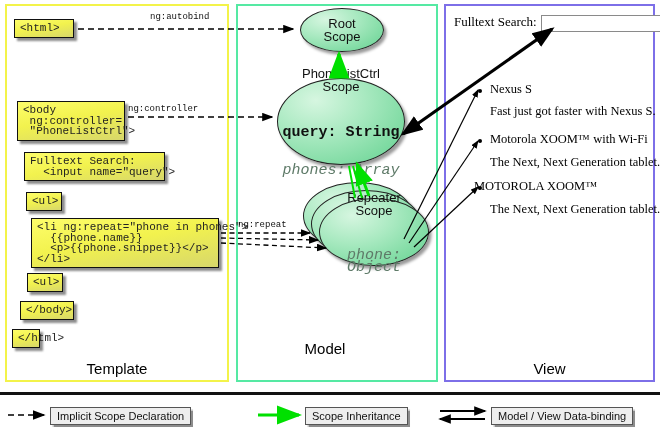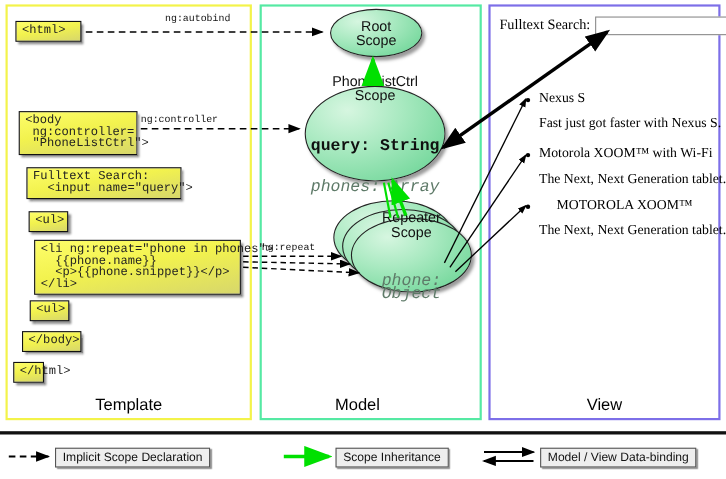--- a/index.html
+++ b/index.html
@@ -8,21 +8,21 @@
 
   
   .column{position:absolute;background:#ffffff;box-sizing:border-box;}
   #col-template{left:5px;top:4px;width:224px;height:378px;border:2px solid #f3f34a;}
   #col-model{left:236px;top:4px;width:202px;height:378px;border:2px solid #55e9a3;}
   #col-view{left:444px;top:4px;width:211px;height:378px;border:2px solid #7d6fe8;}
 
   .col-label{position:absolute;text-align:center;font-size:15px;color:#000000;
              font-family:"Liberation Sans",sans-serif;}
   #lbl-template{left:5px;top:360px;width:224px;}
-  #lbl-model{left:236px;top:360px;width:178px;}
+  #lbl-model{left:236px;top:340px;width:178px;}
   #lbl-view{left:444px;top:360px;width:211px;}
 
   
   .codebox{position:absolute;box-sizing:border-box;
     background:linear-gradient(170deg,#fdfd6a 0%,#f2f24e 45%,#d7d76b 100%);
     border:1px solid #111;
     font-family:"Liberation Mono",monospace;
     font-size:11px;line-height:10.5px;color:#222;
     padding:3px 5px;white-space:pre;
     box-shadow:2.5px 2.5px 2px rgba(0,0,0,.45);}
@@ -119,21 +119,21 @@
 
     <div class="v-bullet" style="left:28px;top:79px;"></div>
     <div class="v-item" style="left:40px;top:72px;">Nexus S</div>
     <div class="v-item" style="left:40px;top:94px;">Fast just got faster with Nexus S.</div>
 
     <div class="v-bullet" style="left:28px;top:129px;"></div>
     <div class="v-item" style="left:40px;top:122px;">Motorola XOOM™  with Wi-Fi</div>
     <div class="v-item" style="left:40px;top:145px;">The Next, Next Generation tablet.</div>
 
     <div class="v-bullet" style="left:28px;top:176px;"></div>
-    <div class="v-item" style="left:56px;top:169px;text-align:center;">MOTOROLA XOOM™</div>
+    <div class="v-item" style="left:24px;top:169px;text-align:center;">MOTOROLA XOOM™</div>
     <div class="v-item" style="left:40px;top:192px;">The Next, Next Generation tablet.</div>
   </div>
 
   <div class="arrowlabel" style="left:150px;top:12px;">ng:autobind</div>
   <div class="arrowlabel" style="left:128px;top:104px;">ng:controller</div>
   <div class="arrowlabel" style="left:238px;top:220px;">ng:repeat</div>
 
   <div class="col-label" id="lbl-template">Template</div>
   <div class="col-label" id="lbl-model">Model</div>
   <div class="col-label" id="lbl-view">View</div>

